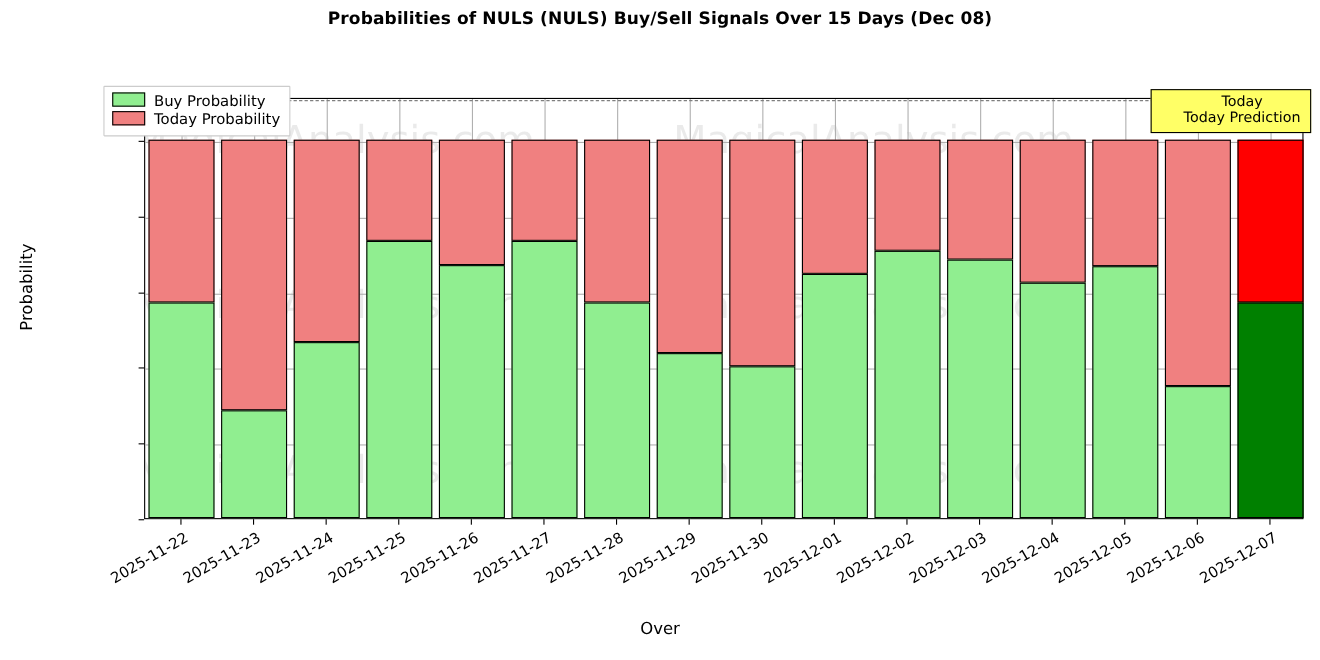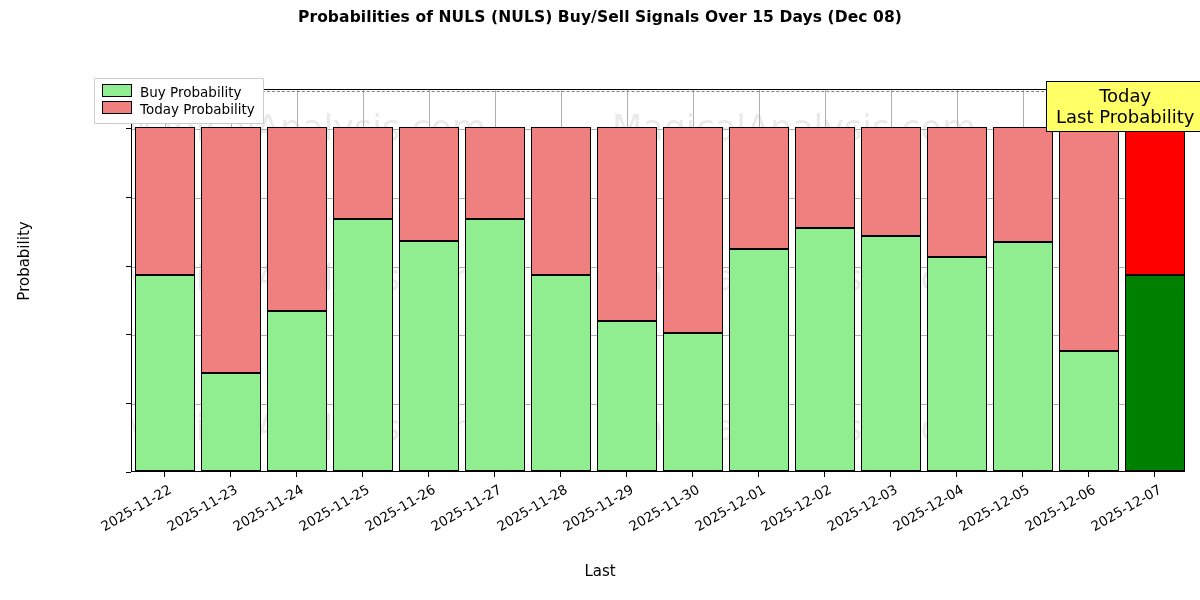--- a/index.html
+++ b/index.html
@@ -75,21 +75,21 @@
   .sw-buy{background:#90ee90;}
   .sw-sell{background:#f08080;}
   .legend-text{font-size:13.5px;color:#000;}
 
   
   #today-box{
     position:absolute;left:1046px;top:81px;
     background:#ffff66;border:1px solid #000;
     padding:3px 9px 4px 9px;text-align:center;line-height:1.18;
   }
-  #today-box div{font-size:18px;color:#000;white-space:nowrap;}
+  #today-box div{font-size:13px;color:#000;white-space:nowrap;margin-left:20px;}
 </style>
 </head>
 <body>
 
 <div id="chart-root">
 
   <div id="chart-title">Probabilities of NULS (NULS) Buy/Sell Signals Over 15 Days (Dec 08)</div>
 
   <div id="plot-area">
     <div id="watermarks">
@@ -227,31 +227,31 @@
       <div class="xtick-label" style="left: 848px; top: 481px; width: 110px;">2025-12-04</div>
       <div class="xtick-mark" style="left: 1022px;"></div>
       <div class="xtick-label" style="left: 914px; top: 481px; width: 110px;">2025-12-05</div>
       <div class="xtick-mark" style="left: 1088px;"></div>
       <div class="xtick-label" style="left: 980px; top: 481px; width: 110px;">2025-12-06</div>
       <div class="xtick-mark" style="left: 1154px;"></div>
       <div class="xtick-label" style="left: 1046px; top: 481px; width: 110px;">2025-12-07</div>
     </div>
 
   <div id="ylabel">Probability</div>
-  <div id="xlabel">Last</div>
+  <div id="xlabel">Over</div>
 
   <div id="legend">
     <div class="legend-row">
       <span class="legend-swatch sw-buy"></span>
       <span class="legend-text">Buy Probability</span>
     </div>
     <div class="legend-row">
       <span class="legend-swatch sw-sell"></span>
       <span class="legend-text">Today Probability</span>
     </div>
   </div>
 
   <div id="today-box">
     <div>Today</div>
-    <div>Last Probability</div>
+    <div>Today Prediction</div>
   </div>
 
 </div>
 
 </body></html>

